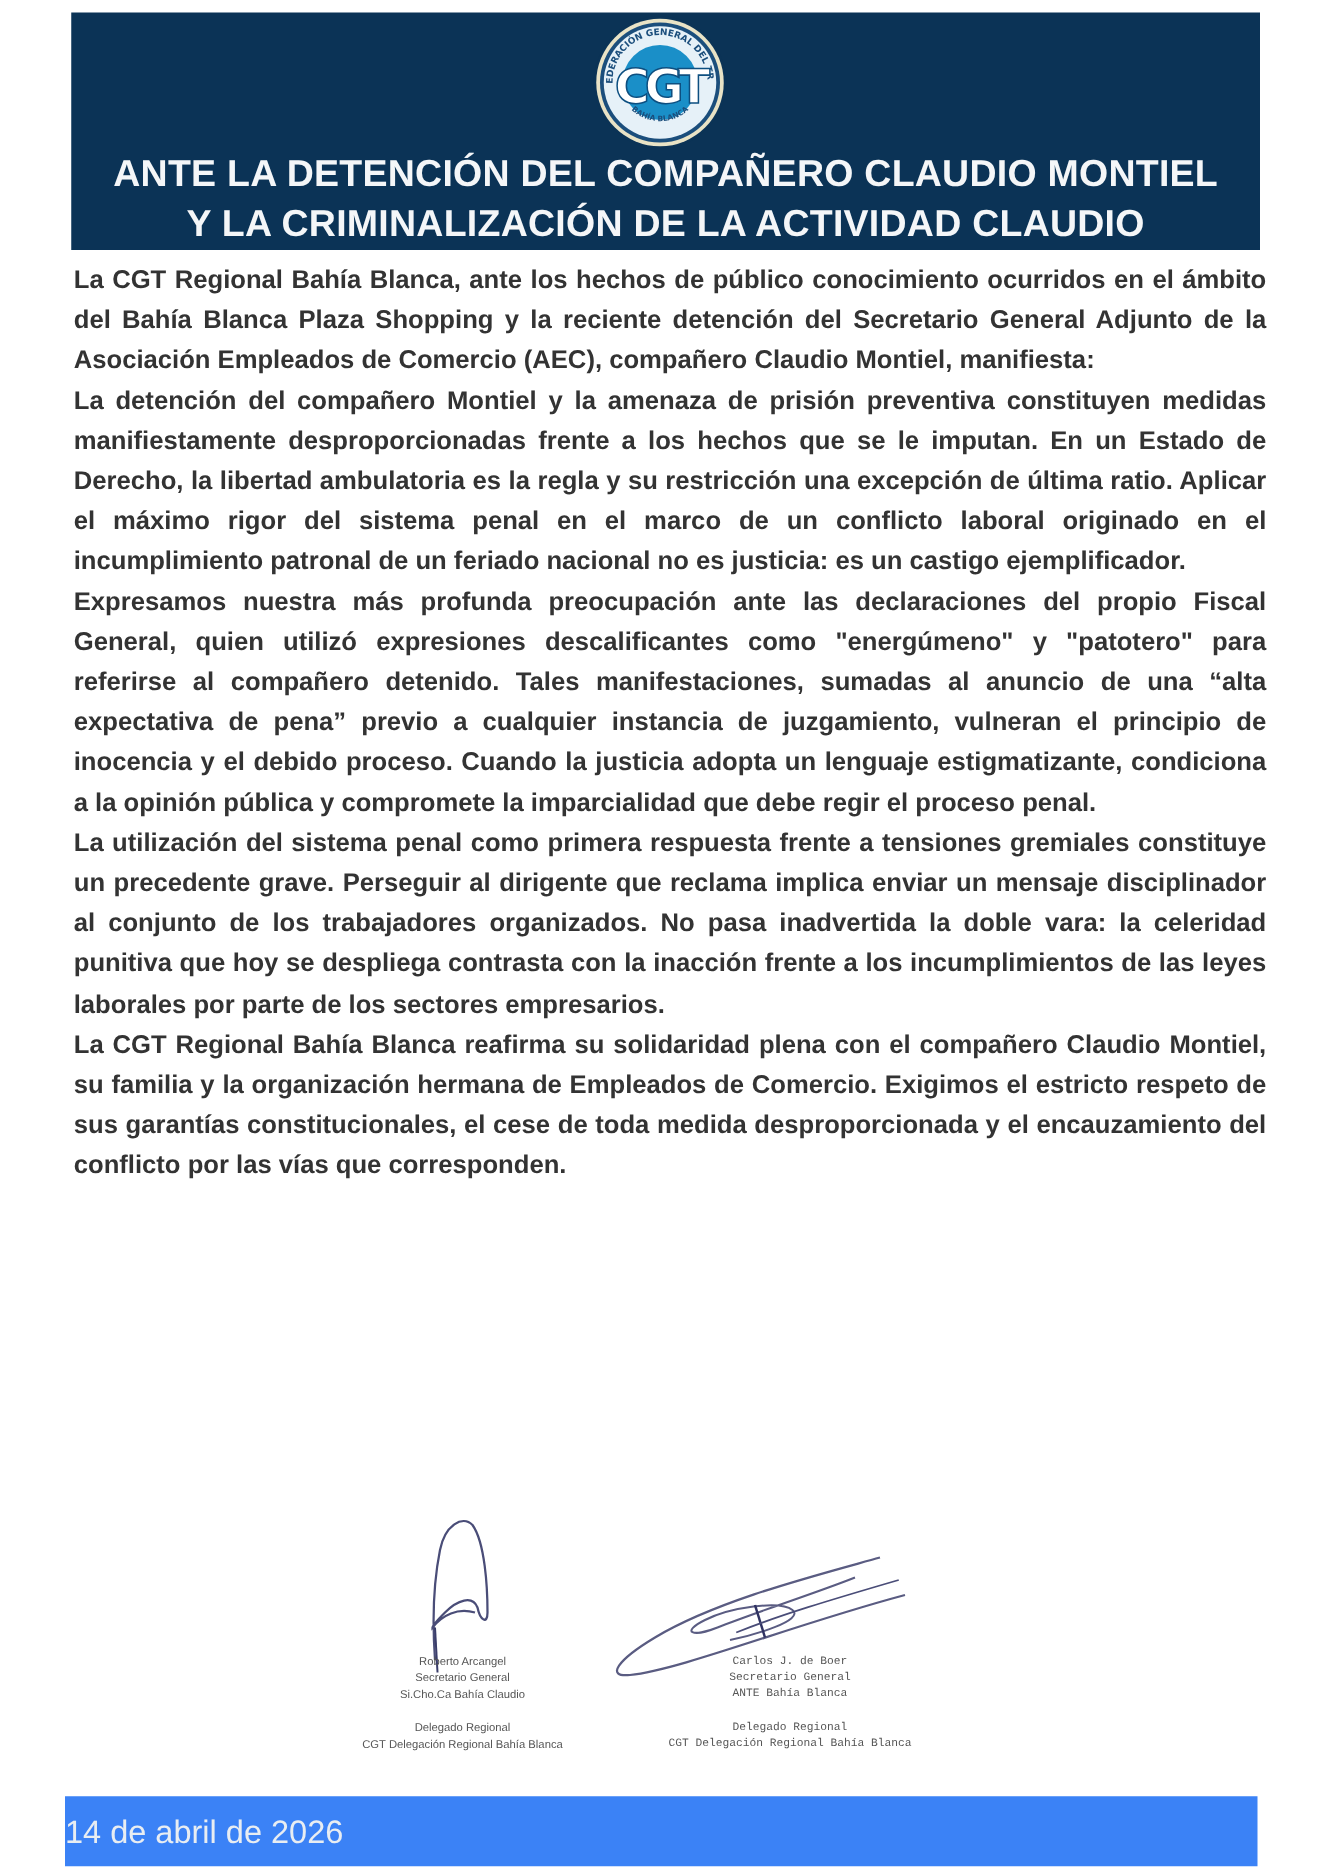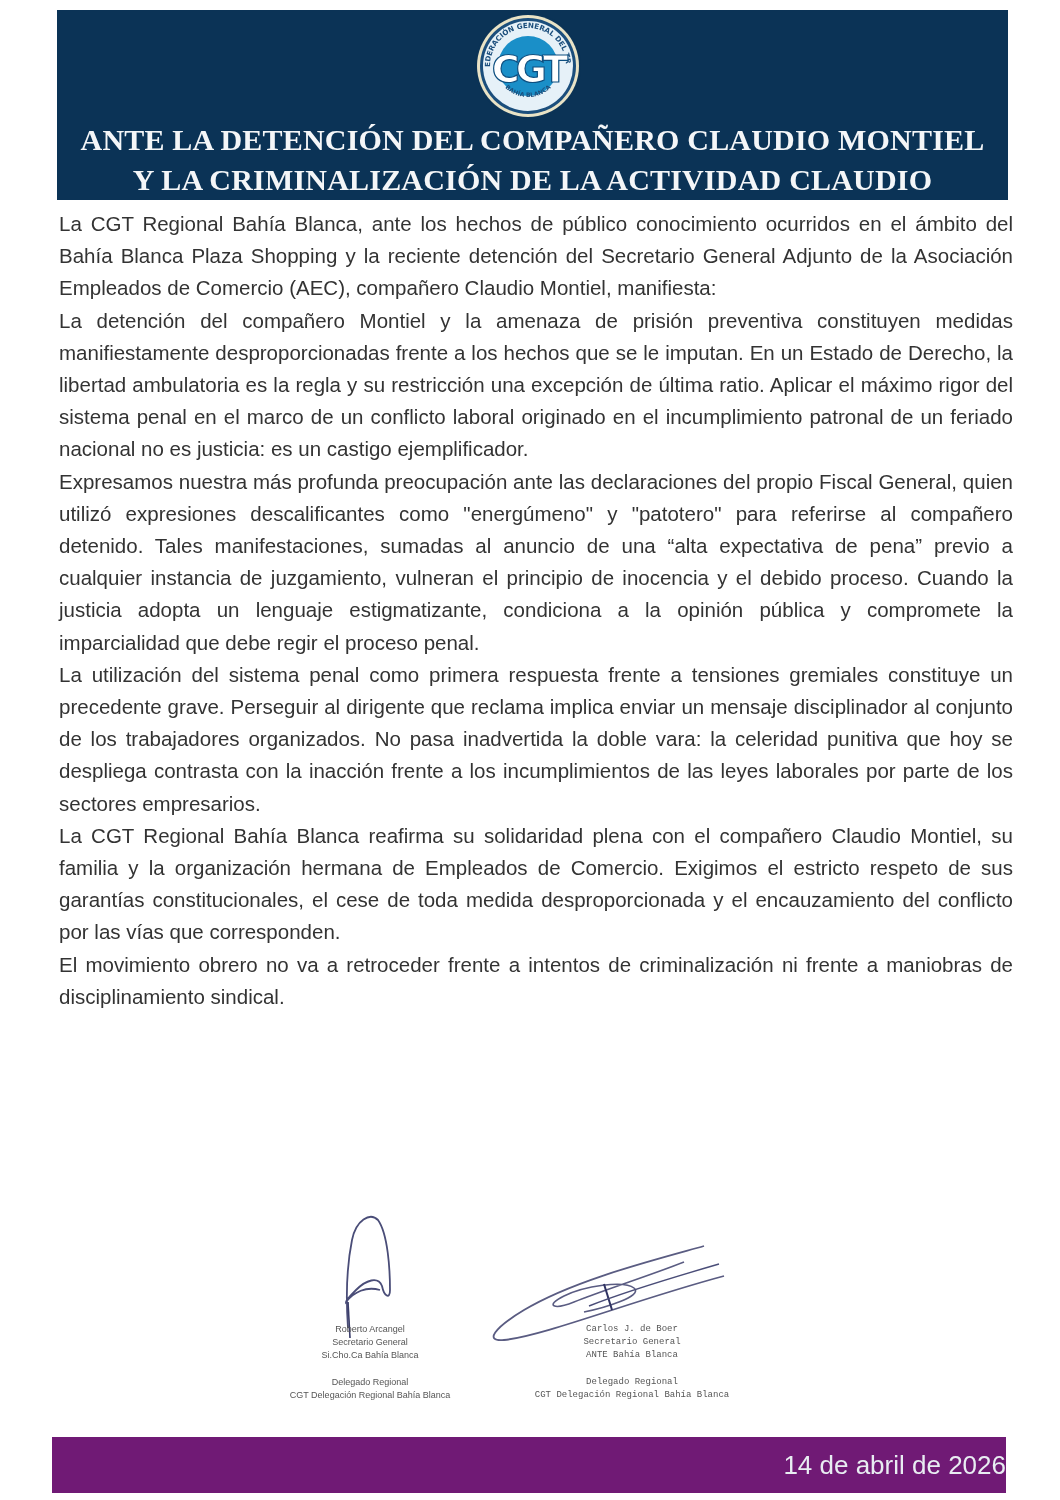--- a/index.html
+++ b/index.html
@@ -31,39 +31,40 @@
       width: 112px;
       height: 112px;
     }
     .title {
       position: absolute;
       left: 0;
       top: 110px;
       width: 100%;
       text-align: center;
       color: #f4f6f8;
-      font-family: Liberation Serif, serif;
+      font-family: Liberation Sans, sans-serif;
       font-weight: bold;
       font-size: 30px;
       line-height: 40px;
       letter-spacing: 0.2px;
     }
     .title span { display: block; }
     .body-text {
       position: absolute;
       left: 59px;
       top: 208px;
       width: 954px;
       font-size: 20.5px;
       line-height: 32.2px;
       color: #333333;
     }
     .body-text p {
       margin: 0;
       text-align: justify;
+      font-weight: bold;
     }
     .signatures {
       position: absolute;
       left: 0;
       top: 1210px;
       width: 1052px;
       height: 200px;
     }
     .sig-block {
       position: absolute;
@@ -75,23 +76,23 @@
     .sig-block .gap { height: 14px; }
     .sig1 { left: 270px; top: 113px; width: 200px; }
     .sig2 { left: 532px; top: 113px; width: 200px; font-family: Liberation Mono, monospace; }
     .sig-svg { position: absolute; }
     .footer {
       position: absolute;
       left: 52px;
       top: 1437px;
       width: 954px;
       height: 56px;
-      background: #701a75;
+      background: #3b82f6;
       color: #e8edf2;
-      text-align: right;
+      text-align: left;
       font-size: 26px;
       line-height: 56px;
     }
   </style>
 </head>
 <body>
 
 <div class="header">
   <svg class="logo" viewBox="0 0 112 112">
     <defs>
@@ -116,39 +117,38 @@
     <span>Y LA CRIMINALIZACIÓN DE LA ACTIVIDAD CLAUDIO</span>
   </div>
 </div>
 
 <div class="body-text">
   <p>La CGT Regional Bahía Blanca, ante los hechos de público conocimiento ocurridos en el ámbito del Bahía Blanca Plaza Shopping y la reciente detención del Secretario General Adjunto de la Asociación Empleados de Comercio (AEC), compañero Claudio Montiel, manifiesta:</p>
   <p>La detención del compañero Montiel y la amenaza de prisión preventiva constituyen medidas manifiestamente desproporcionadas frente a los hechos que se le imputan. En un Estado de Derecho, la libertad ambulatoria es la regla y su restricción una excepción de última ratio. Aplicar el máximo rigor del sistema penal en el marco de un conflicto laboral originado en el incumplimiento patronal de un feriado nacional no es justicia: es un castigo ejemplificador.</p>
   <p>Expresamos nuestra más profunda preocupación ante las declaraciones del propio Fiscal General, quien utilizó expresiones descalificantes como "energúmeno" y "patotero" para referirse al compañero detenido. Tales manifestaciones, sumadas al anuncio de una “alta expectativa de pena” previo a cualquier instancia de juzgamiento, vulneran el principio de inocencia y el debido proceso. Cuando la justicia adopta un lenguaje estigmatizante, condiciona a la opinión pública y compromete la imparcialidad que debe regir el proceso penal.</p>
   <p>La utilización del sistema penal como primera respuesta frente a tensiones gremiales constituye un precedente grave. Perseguir al dirigente que reclama implica enviar un mensaje disciplinador al conjunto de los trabajadores organizados. No pasa inadvertida la doble vara: la celeridad punitiva que hoy se despliega contrasta con la inacción frente a los incumplimientos de las leyes laborales por parte de los sectores empresarios.</p>
   <p> La CGT Regional Bahía Blanca reafirma su solidaridad plena con el compañero Claudio Montiel, su familia y la organización hermana de Empleados de Comercio. Exigimos el estricto respeto de sus garantías constitucionales, el cese de toda medida desproporcionada y el encauzamiento del conflicto por las vías que corresponden.</p>
-  <p>El movimiento obrero no va a retroceder frente a intentos de criminalización ni frente a maniobras de disciplinamiento sindical.</p>
 </div>
 
 <div class="signatures">
   <svg class="sig-svg" style="left:330px;top:0px;" width="80" height="130" viewBox="0 0 80 130">
     <path d="M 18 118 C 16 90, 16 60, 22 30 C 26 10, 40 2, 48 10 C 58 24, 60 60, 60 80 C 60 90, 54 86, 52 76 C 48 66, 36 70, 26 80 C 20 86, 16 90, 16 92 C 24 82, 36 76, 50 80" fill="none" stroke="#4a4d78" stroke-width="1.8"></path>
     <path d="M 18 92 L 20 128" fill="none" stroke="#3a3d6a" stroke-width="1.6"></path>
   </svg>
   <svg class="sig-svg" style="left:484px;top:30px;" width="250" height="110" viewBox="0 0 250 110">
     <path d="M 220 6 C 170 20, 90 40, 40 70 C 10 88, 0 102, 20 100 C 60 96, 150 60, 240 36" fill="none" stroke="#5a5c82" stroke-width="1.8"></path>
     <path d="M 200 22 C 170 34, 120 50, 90 62 C 70 70, 60 66, 80 56 C 100 46, 140 40, 150 48 C 160 56, 120 68, 100 72" fill="none" stroke="#5a5c82" stroke-width="1.6"></path>
     <path d="M 120 44 L 128 70" fill="none" stroke="#2f3262" stroke-width="2"></path>
     <path d="M 105 66 C 140 52, 180 40, 235 24" fill="none" stroke="#4a4d78" stroke-width="1.4"></path>
   </svg>
 
   <div class="sig-block sig1">
     <div>Roberto Arcangel</div>
     <div>Secretario General</div>
-    <div>Si.Cho.Ca Bahía Blanca</div>
+    <div>Si.Cho.Ca Bahía Claudio</div>
     <div class="gap"></div>
     <div>Delegado Regional</div>
     <div>CGT Delegación Regional Bahía Blanca</div>
   </div>
 
   <div class="sig-block sig2">
     <div>Carlos J. de Boer</div>
     <div>Secretario General</div>
     <div>ANTE Bahía Blanca</div>
     <div class="gap"></div>

